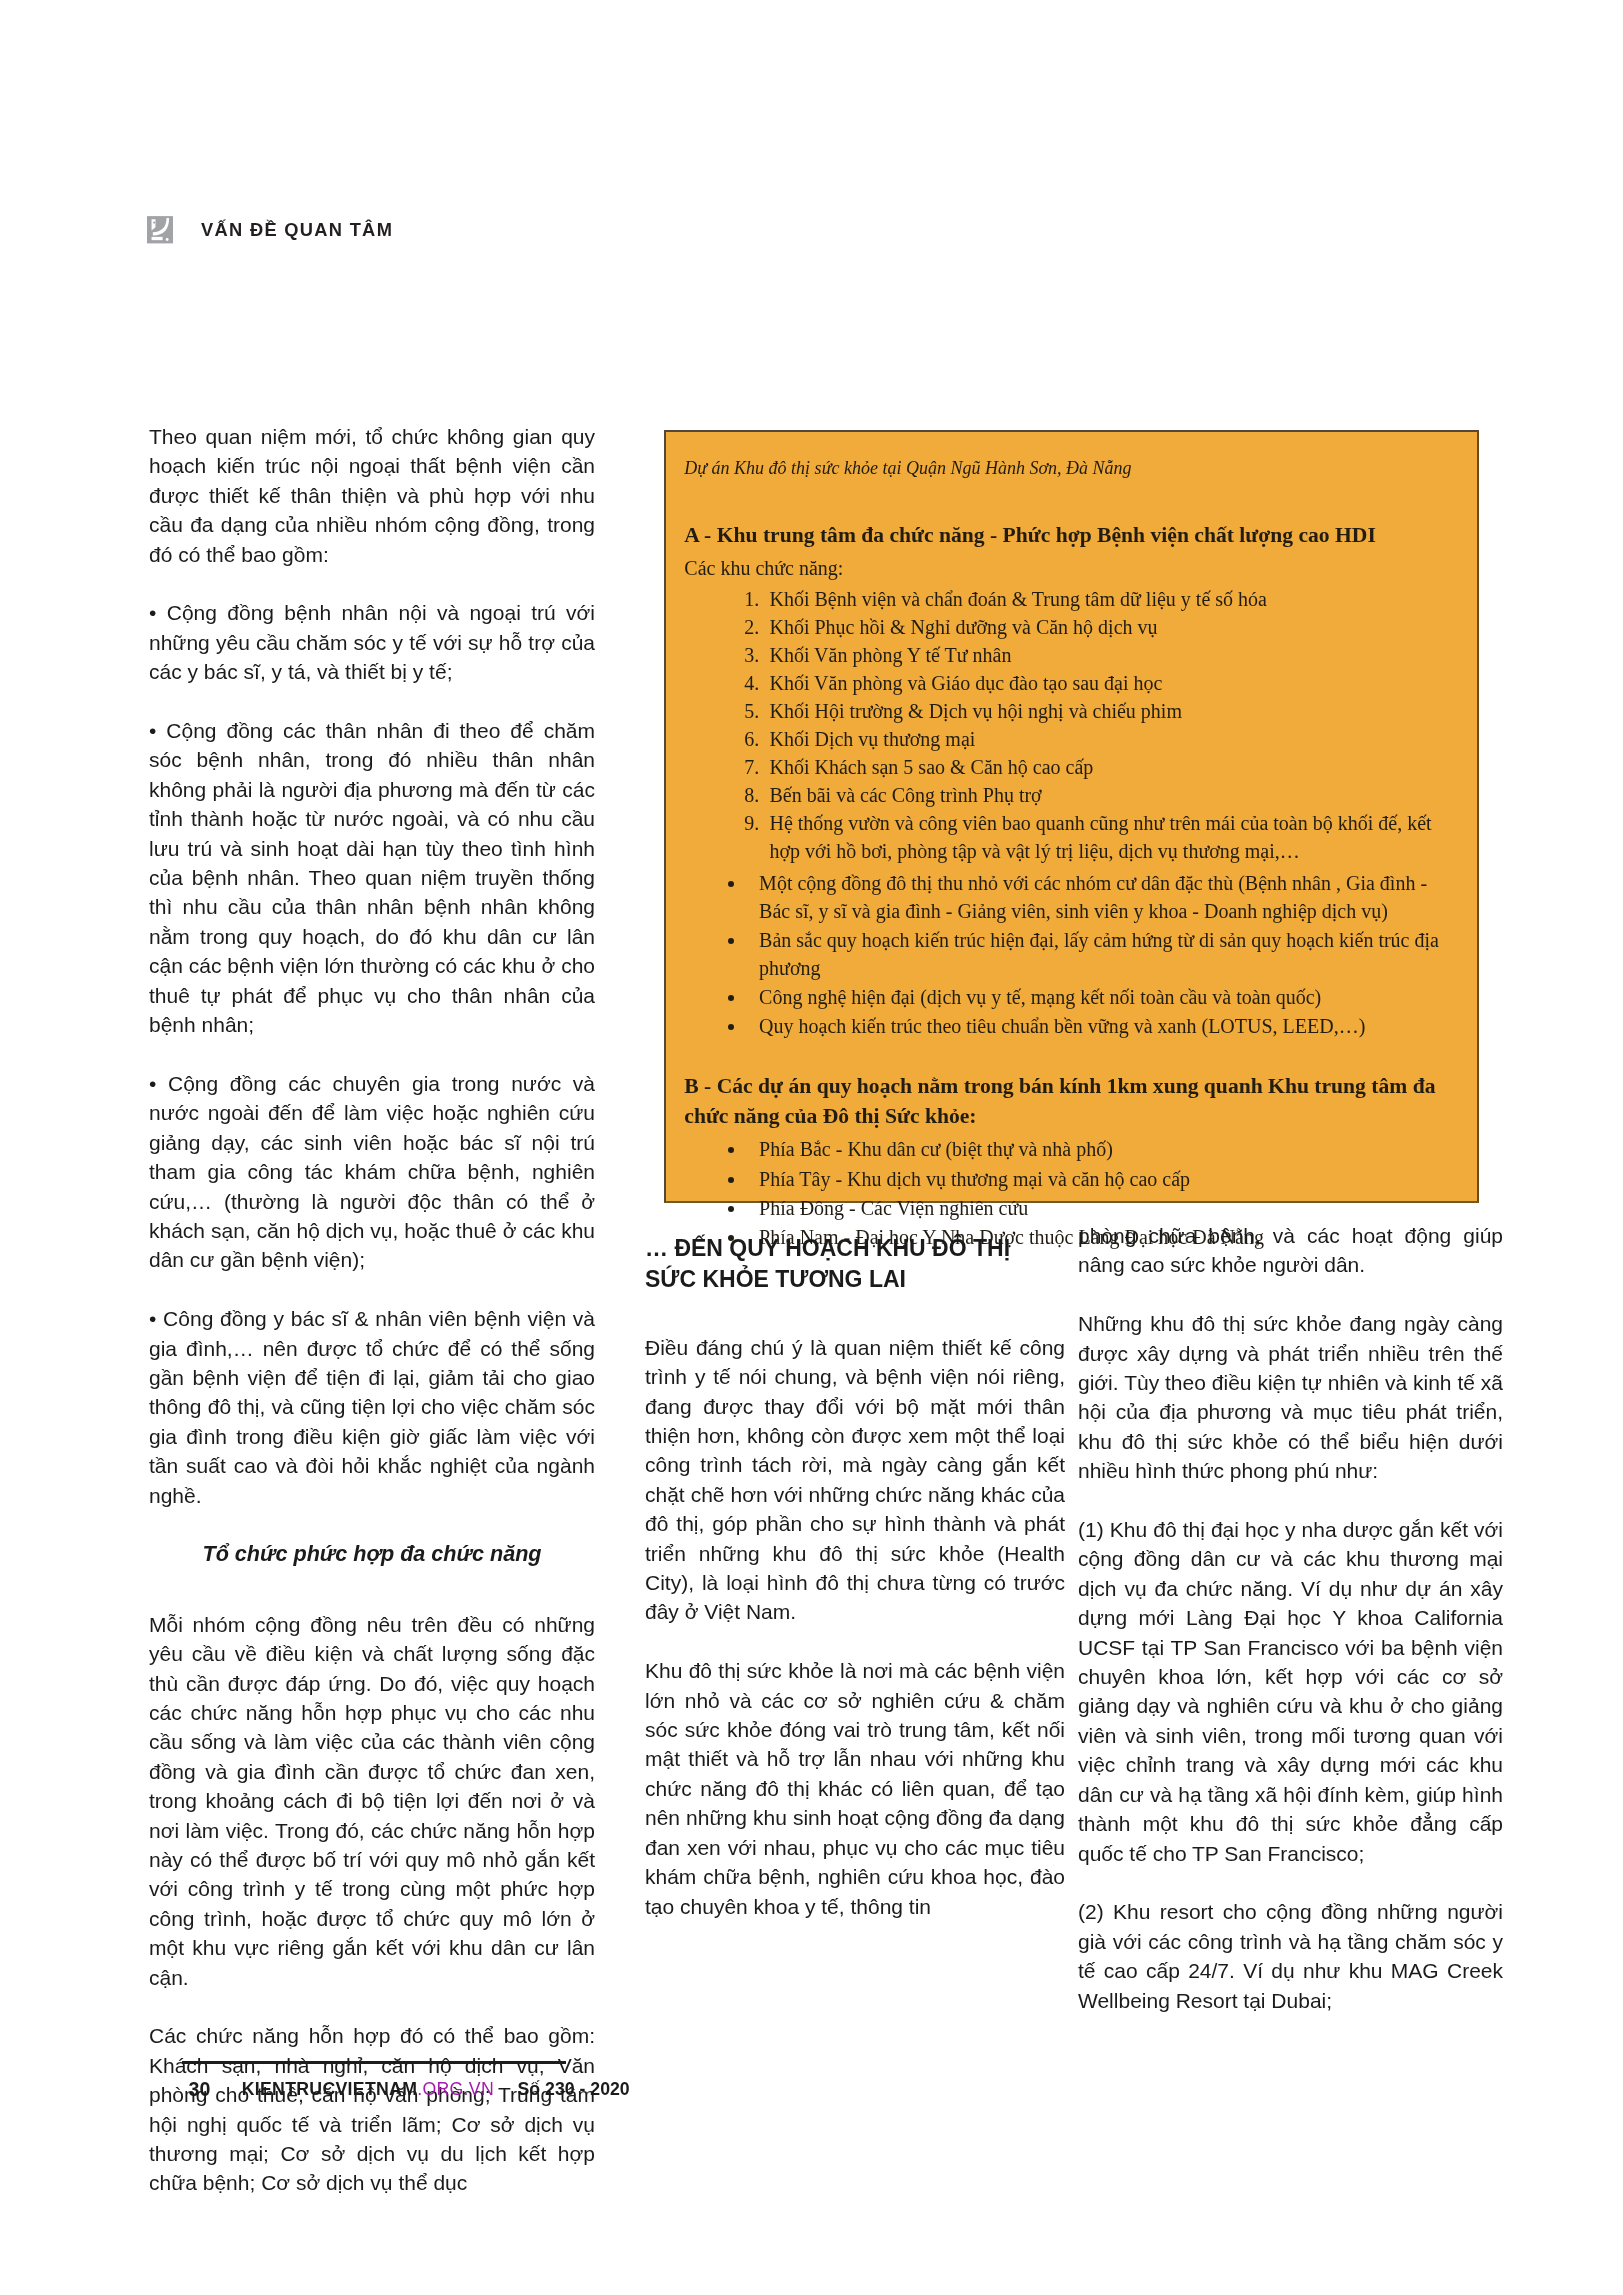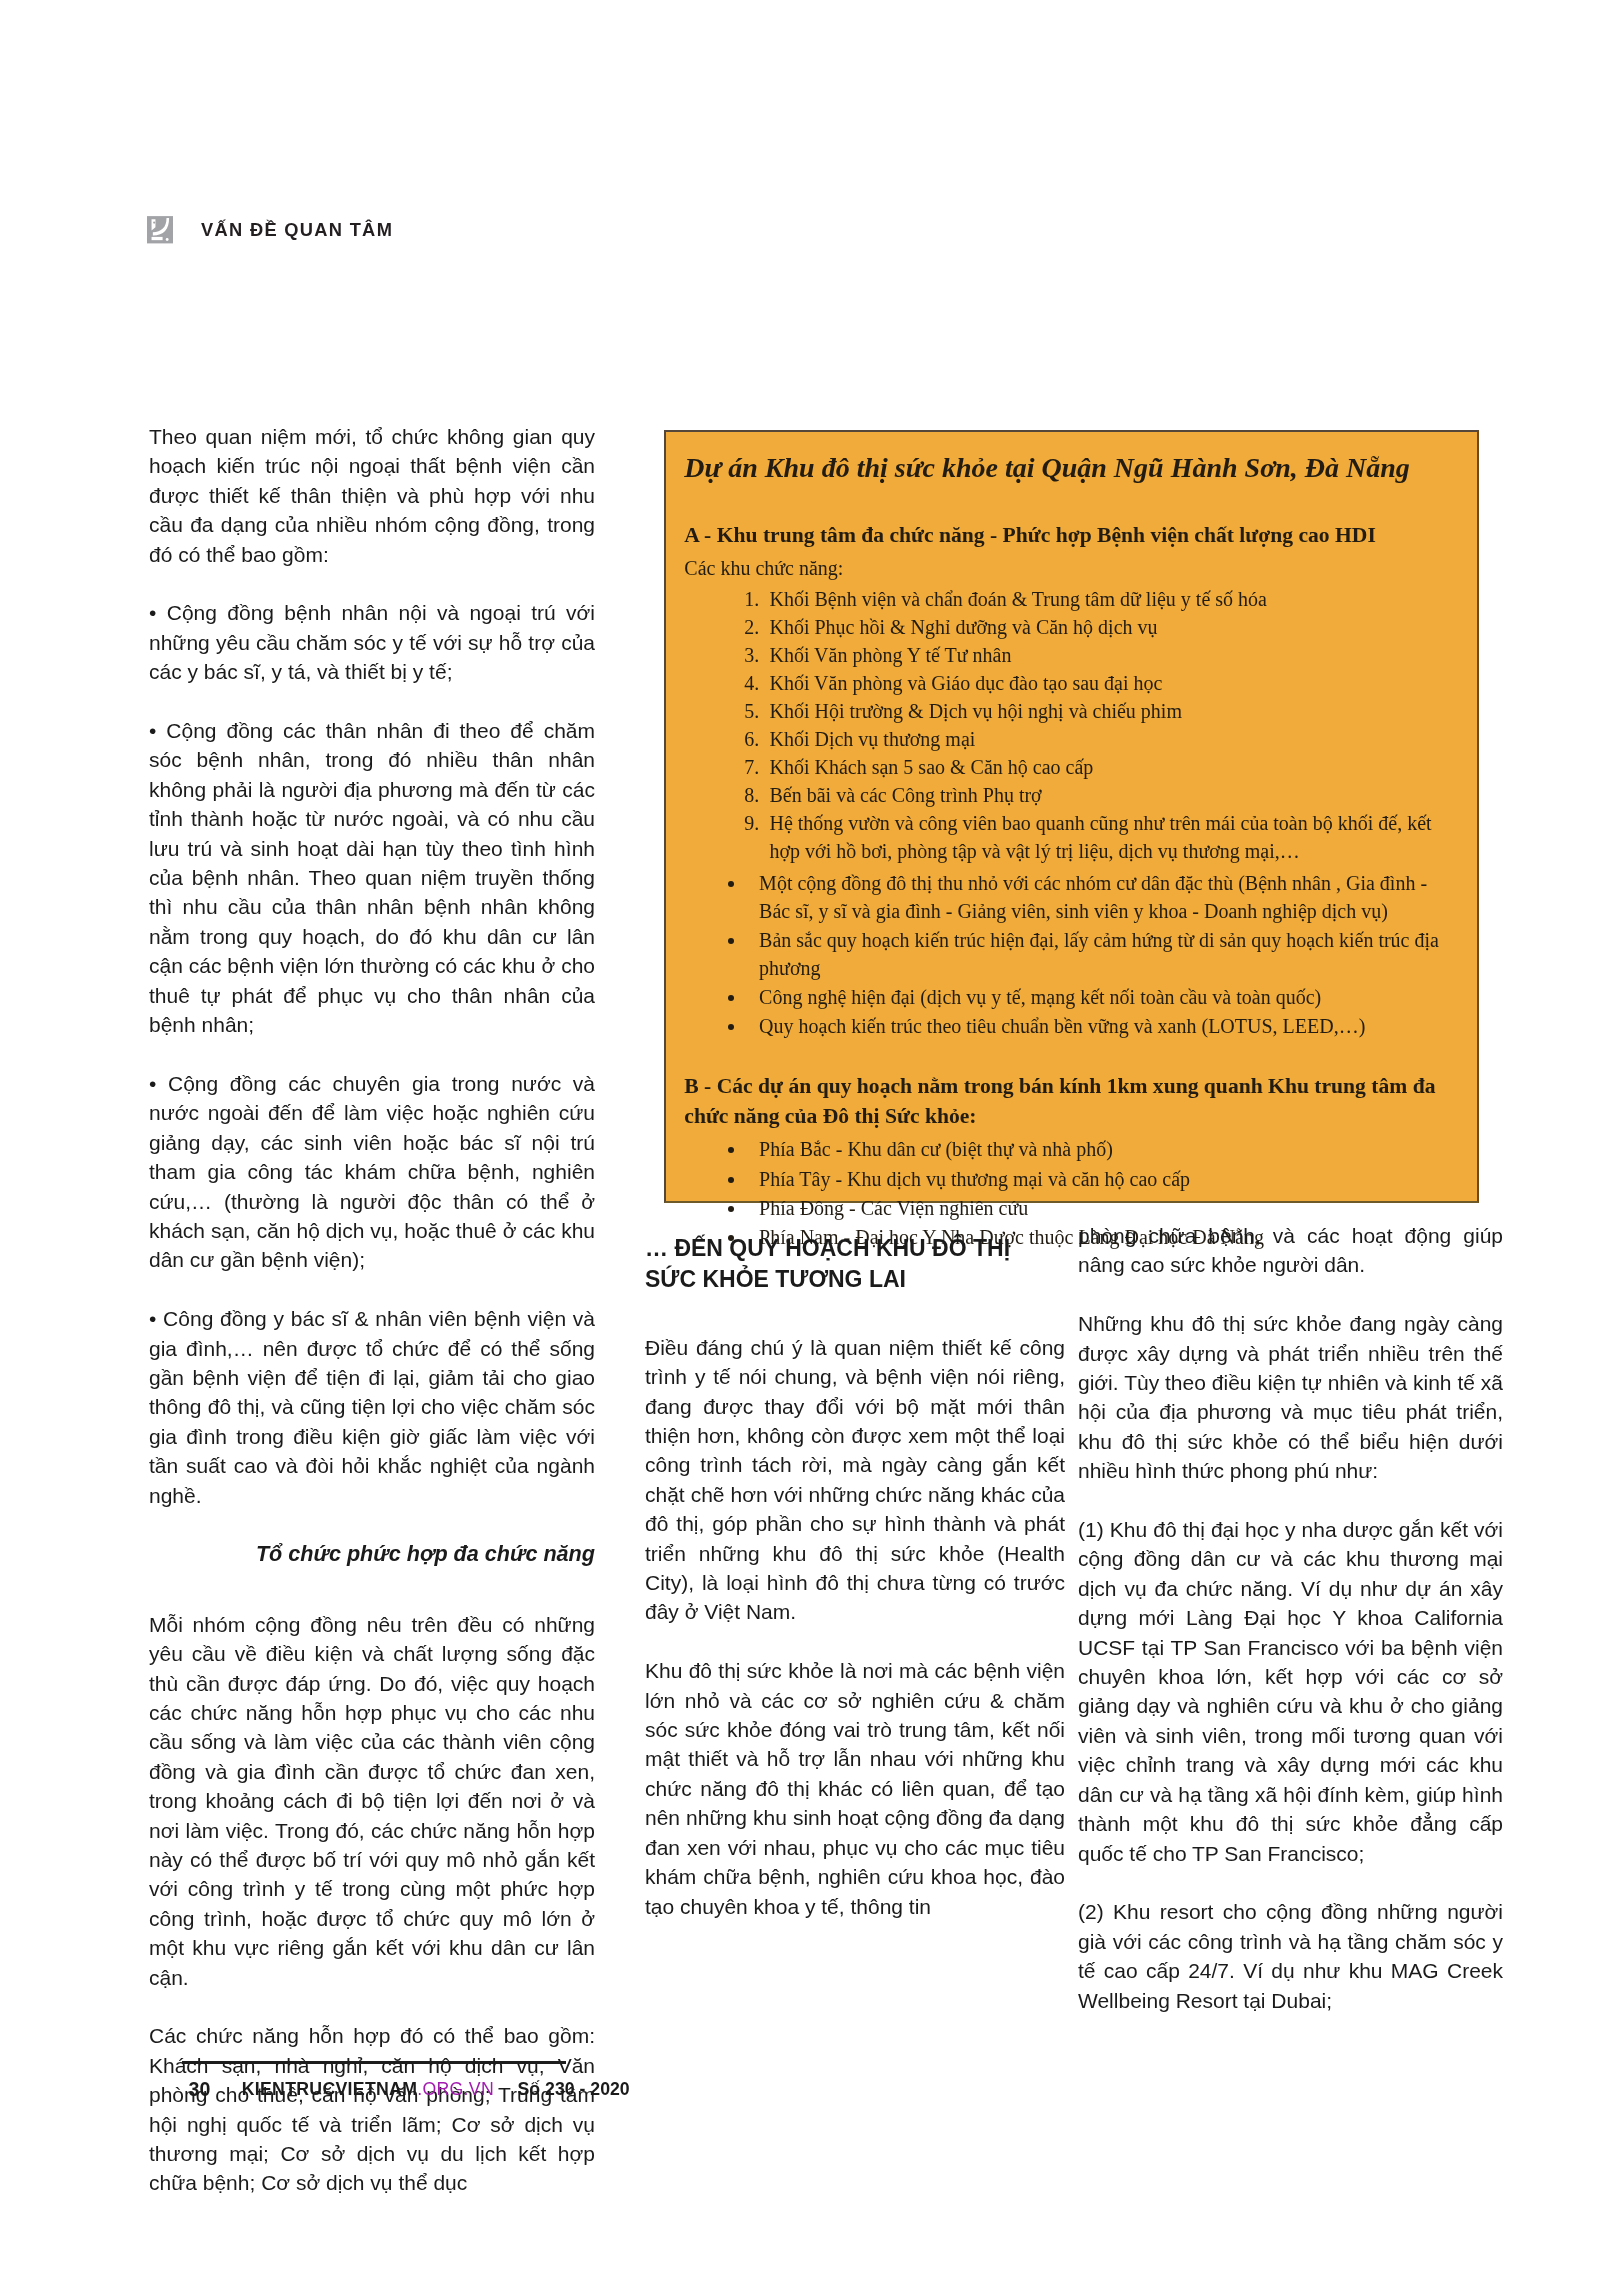--- a/index.html
+++ b/index.html
@@ -22,41 +22,41 @@
     color:#231f20;white-space:nowrap;
   }
   
   .col{position:absolute;font-size:21px;line-height:29.4px;text-align:justify;}
   .col p{margin:0 0 29.4px 0;}
   .col1{left:149px;top:422px;width:446px;}
   .col2{left:645px;top:1221px;width:420px;}
   .col3{left:1078px;top:1221px;width:425px;}
   .subheading-italic{
     font-weight:bold;font-style:italic;font-size:21.6px;
-    margin:11.8px 0 41px 0;text-align:right;
+    margin:11.8px 0 41px 0;text-align:center;
   }
   .heading-caps{
     font-weight:bold;font-size:23px;line-height:31px;
     margin:11.8px 0 38px 0;text-align:left;
   }
   
   .callout{
     position:absolute;left:664px;top:430px;width:815px;height:773px;
     box-sizing:border-box;
     background:#f0ab3a;
     border:2.6px solid #55483a;
     border-right-color:#6e4a16;
     border-bottom-color:#6e5a28;
     font-family:"Liberation Serif", serif;
     color:#221c12;
     padding:19.6px 30px 19.6px 18.3px;
     font-size:20px;line-height:28px;
   }
   .callout .box-title{
-    font-weight:bold;font-style:italic;font-size:28px;
+    font-weight:normal;font-style:italic;font-size:18px;
     margin:2.6px 0 38px 0;
   }
   .callout .box-section-heading{
     font-weight:bold;font-size:21.6px;line-height:30px;
     margin:0 0 3.9px 0;
   }
   .callout .box-intro{margin:0 0 2.6px 0;}
   .callout ol{margin:2.6px 0 2.6px 0;padding-left:80px;}
   .callout ol li{padding-left:5.2px;margin:0;}
   .callout ul{margin:3.9px 0 6.5px 0;padding-left:63px;list-style-type:disc;}

